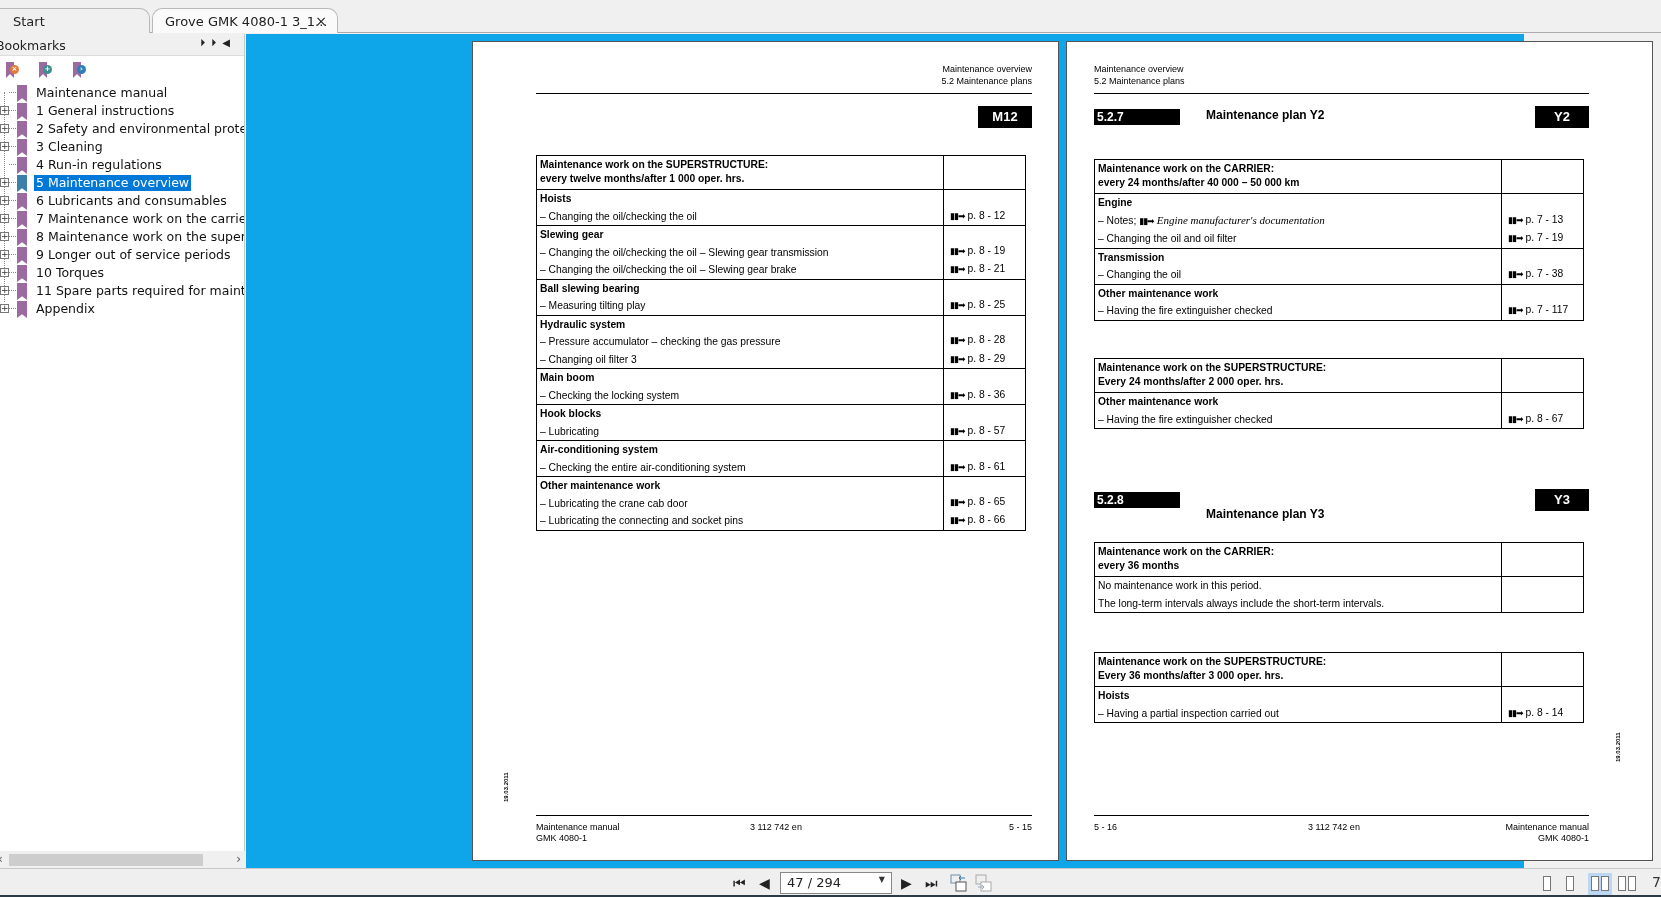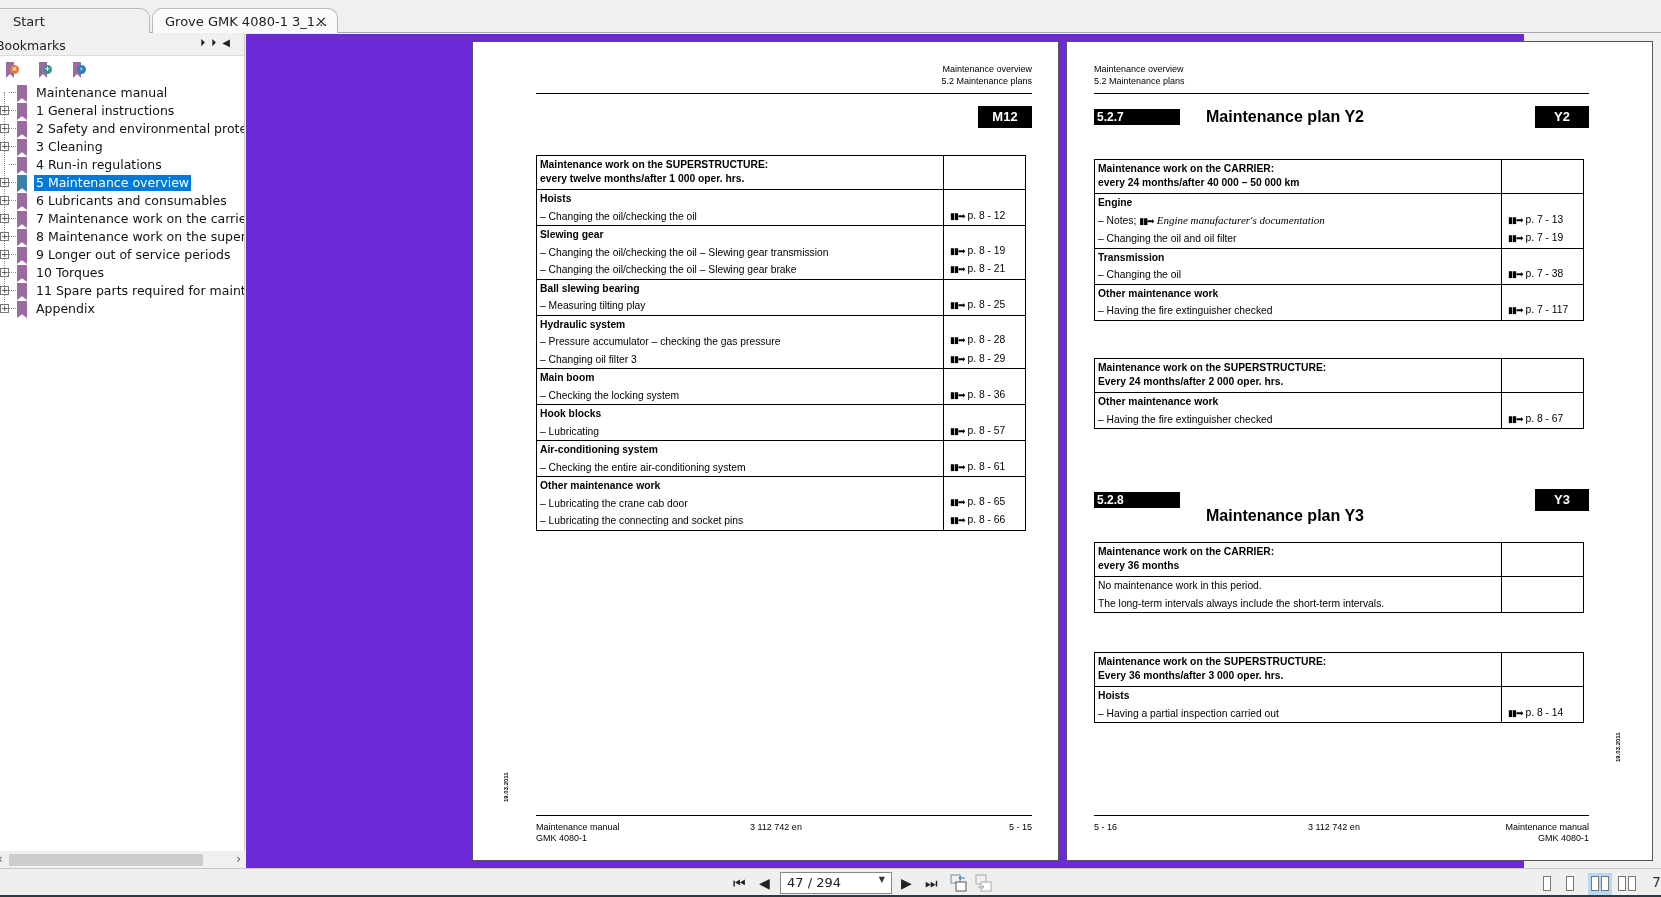--- a/index.html
+++ b/index.html
@@ -31,30 +31,30 @@
   .tree-item.selected .label { background: #0078d7; color: #fff; }
   .tree-vline { position: absolute; left: 4px; top: 8px; height: 210px; border-left: 1px dotted #888; }
   .sb-hscroll { position: absolute; left: 0; bottom: 0; width: 245px; height: 17px; background: #f0f0f0; }
   .sb-hscroll .thumb { position: absolute; left: 9px; top: 3px; width: 194px; height: 12px; background: #cdcdcd; }
   .sb-hscroll .arr-l { position: absolute; left: -2px; top: 1px; font-size: 12px; color: #555; }
   .sb-hscroll .arr-r { position: absolute; right: 4px; top: 1px; font-size: 12px; color: #555; }
 
   .splitter { position: absolute; left: 245px; top: 34px; width: 1px; height: 834px; }
 
   
-  .viewer { position: absolute; left: 246px; top: 34px; width: 1278px; height: 834px; background: #6d28d9; }
+  .viewer { position: absolute; left: 246px; top: 34px; width: 1278px; height: 834px; background: #0ea5e9; }
   .page { position: absolute; top: 7px; height: 820px; background: #fff; border: 1px solid #555; font-family: "Liberation Sans", sans-serif; color: #000; }
   .page.p1 { left: 226px; width: 587px; }
   .page.p2 { left: 820px; width: 587px; }
 
   .running-head { position: absolute; font-size: 9px; line-height: 12px; }
   .hrule { position: absolute; height: 0; border-top: 1px solid #000; }
   .plan-badge { position: absolute; background: #000; color: #fff; font-weight: bold; font-size: 13px; text-align: center; line-height: 22px; height: 22px; width: 54px; }
   .sec-num { position: absolute; background: #000; color: #fff; font-weight: bold; font-size: 12px; line-height: 16px; height: 16px; width: 86px; padding-left: 3px; }
-  .sec-title { position: absolute; font-weight: bold; font-size: 16px; }
+  .sec-title { position: absolute; font-weight: bold; font-size: 12px; }
 
   table.mt { position: absolute; border-collapse: collapse; font-size: 10.3px; line-height: 17.5px; }
   table.mt td { border: 1px solid #000; vertical-align: top; padding: 0 3px; }
   table.mt td.ref { width: 82px; padding-left: 6px; vertical-align: bottom; margin-left: 8px; }
   .b { font-weight: bold; }
   .ref-line { display: block; white-space: nowrap; }
   .arrow { display: inline-block; font-size: 9px; letter-spacing: -1px; margin-right: 3px; }
   .it { font-family: "Liberation Serif", serif; font-style: italic; font-size: 11px; }
   .head-cell { line-height: 14px !important; padding-top: 2px !important; padding-bottom: 3px !important; }
 

